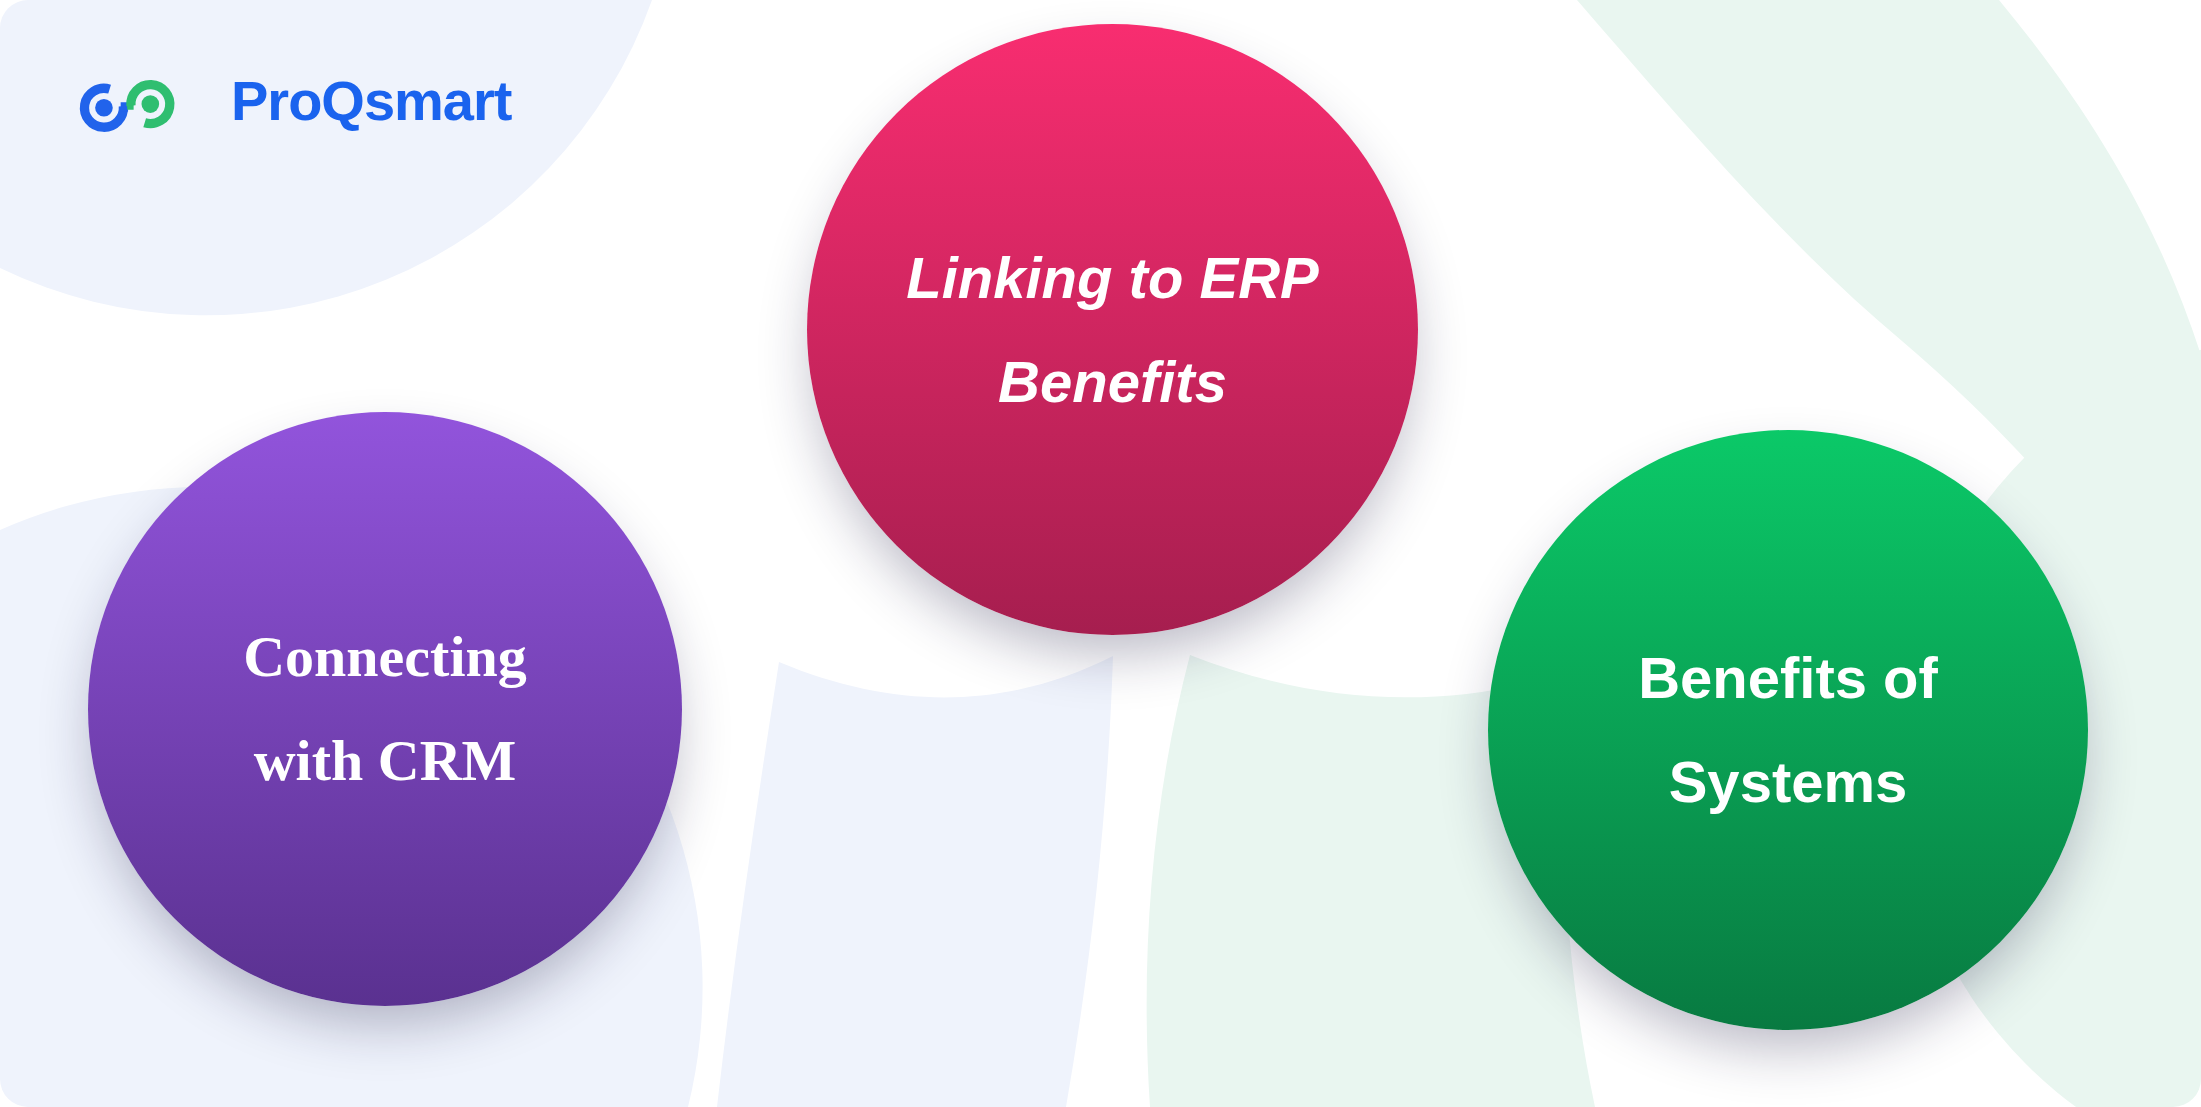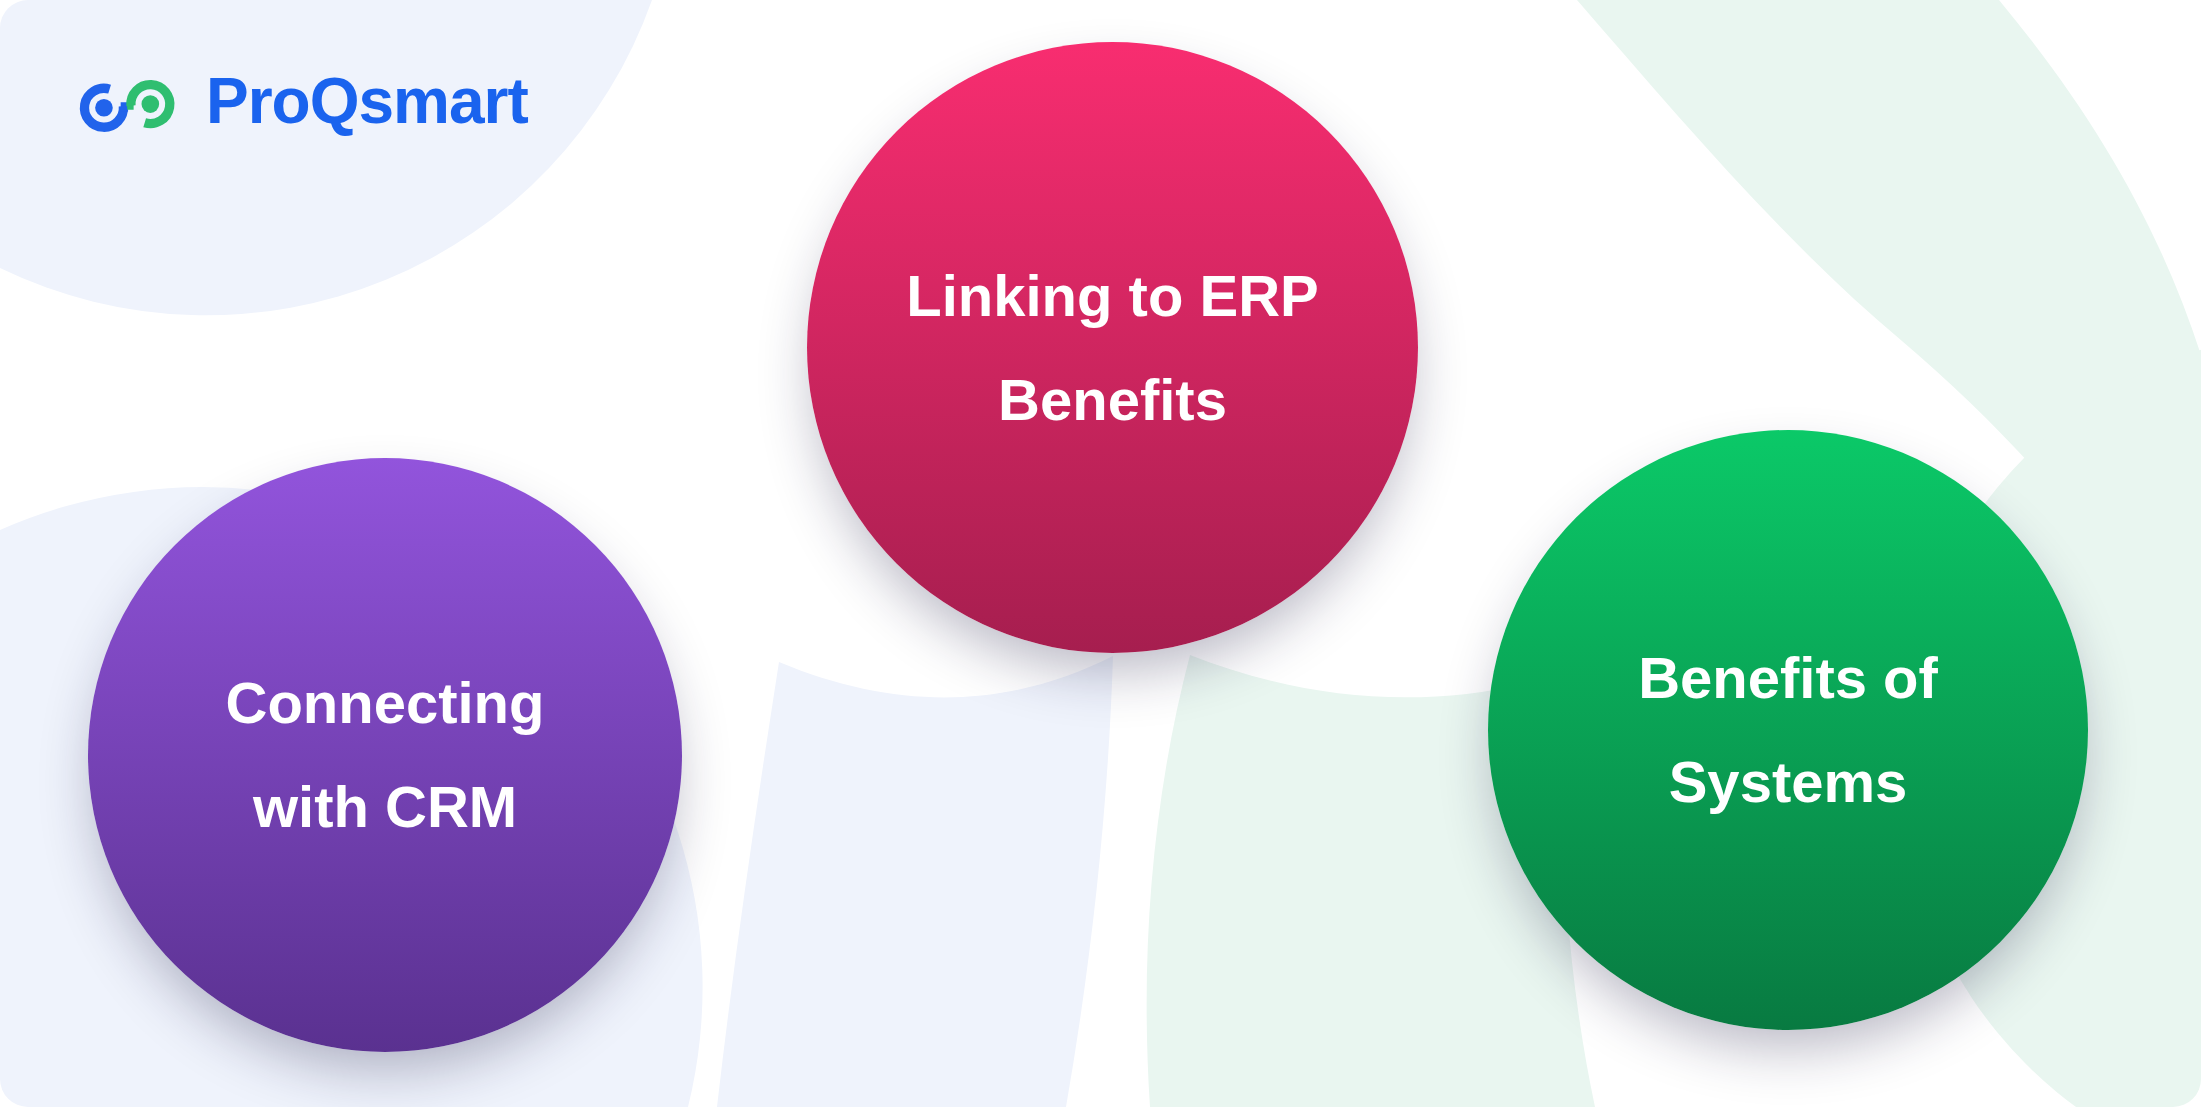--- a/index.html
+++ b/index.html
@@ -21,37 +21,38 @@
   }
   .bg{position:absolute;left:0;top:0;width:2201px;height:1107px;display:block;}
   .logo{
     position:absolute;left:78px;top:72px;
     display:flex;align-items:center;gap:26px;
     z-index:3;
   }
   .logo-icon{display:block;width:102px;height:66px;}
   .logo-text{
     color:var(--brand-blue);
-    font-size:64px;font-weight:700;letter-spacing:-1px;
+    font-size:56px;font-weight:700;letter-spacing:-1px;
     line-height:1;
     transform:translateY(-4px);
+    margin-left:25px;
   }
   .bubble{
     position:absolute;border-radius:50%;
     display:flex;align-items:center;justify-content:center;
     box-shadow:0 26px 55px -8px rgba(28,22,64,0.30);
     z-index:2;
   }
   .bubble-label{
     display:flex;flex-direction:column;align-items:center;
     color:#FFFFFF;font-weight:700;font-size:58px;line-height:104px;
     text-align:center;white-space:nowrap;
   }
-  .bubble-crm{left:88px;top:458px;width:594px;height:594px;}
-  .bubble-erp{left:807px;top:42px;width:611px;height:611px;}
+  .bubble-crm{left:88px;top:412px;width:594px;height:594px;font-family:Liberation Serif, serif;}
+  .bubble-erp{left:807px;top:24px;width:611px;height:611px;font-style:italic;}
   .bubble-benefits{left:1488px;top:430px;width:600px;height:600px;}
 </style>
 </head>
 <body>
 
 <div class="canvas">
 
   <svg class="bg" viewBox="0 0 2201 1107" xmlns="http://www.w3.org/2000/svg" aria-hidden="true">
 
     <path style="fill:var(--bg-blue)" d="M 0 0 L 652 0 A 473 473 0 0 1 0 268 Z"></path>

